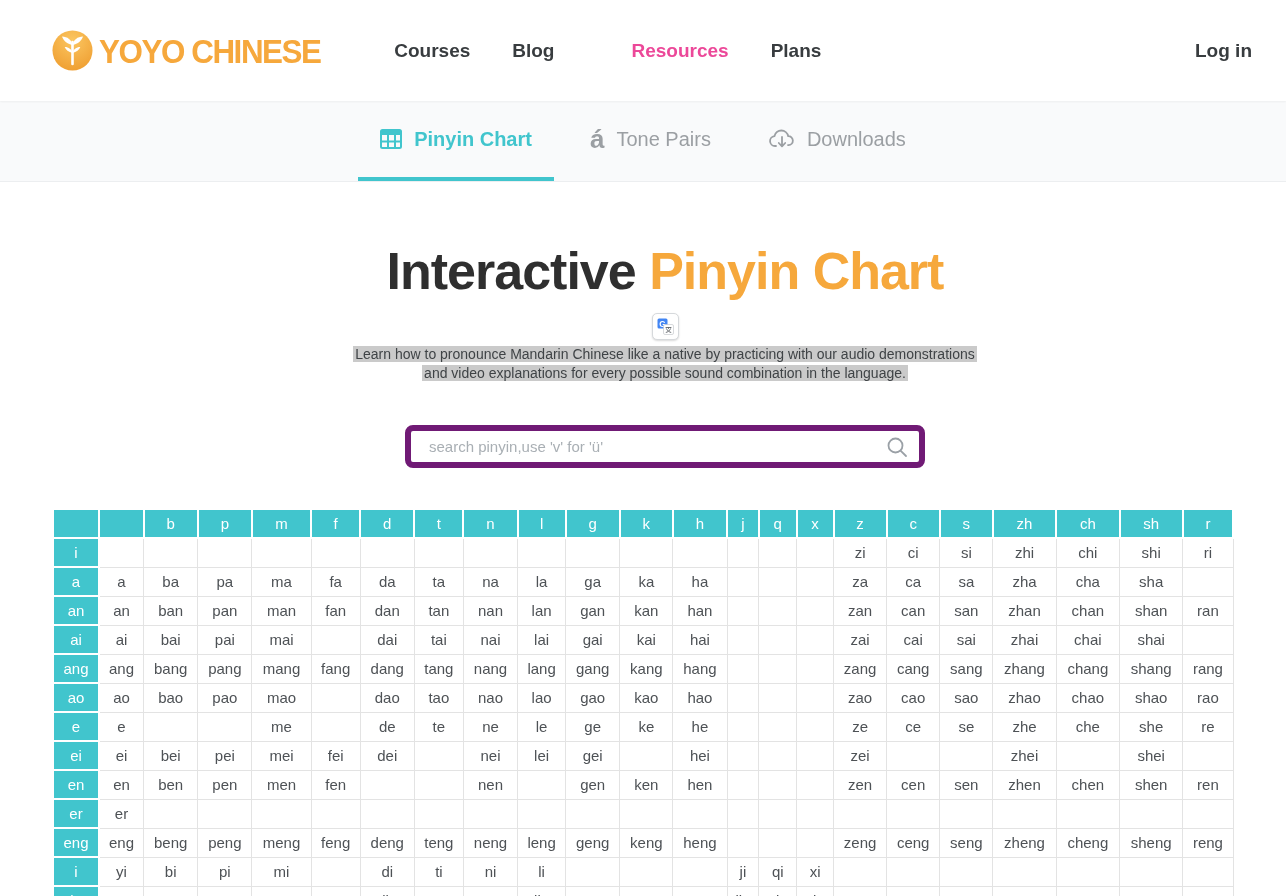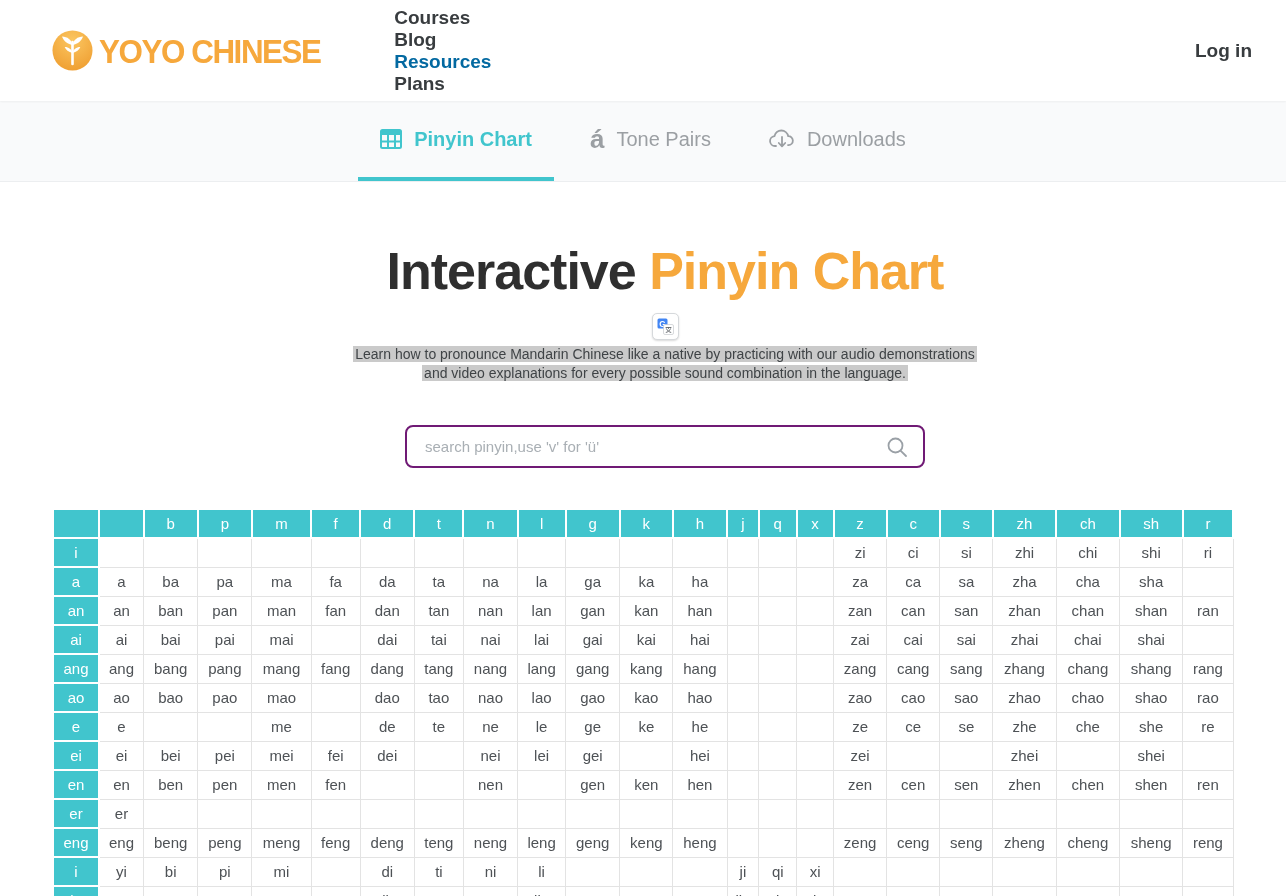--- a/index.html
+++ b/index.html
@@ -6,23 +6,23 @@
   html, body { width: 1286px; height: 896px; overflow: hidden; background: #fff;
     font-family: "Liberation Sans", sans-serif; }
 
   
   .top-header { height: 101px; background: #fff; display: flex; align-items: center;
     padding: 0 34px 0 52px; position: relative; z-index: 5;
     box-shadow: 0 1px 2px rgba(0,0,0,0.05); }
   .logo { display: flex; align-items: flex-end; gap: 6px; cursor: pointer; }
   .logo-text { color: #F6A83C; font-size: 33px; font-weight: 600; letter-spacing: -1.5px;
     transform: scaleX(0.95); transform-origin: left; white-space: nowrap; }
-  .main-nav { display: flex; margin-left: 62px; flex-direction: column; }
+  .main-nav { display: flex; gap: 42px; margin-left: 62px; }
   .nav-link { font-size: 19px; font-weight: 700; color: #383C3F; text-decoration: none; cursor: pointer; }
-  .nav-link.active { color: #0369a1; }
+  .nav-link.active { color: #ec4899; margin-left: 35px; }
   .header-right { margin-left: auto; display: flex; align-items: center; gap: 36px; }
   .login-link { font-size: 19px; font-weight: 700; color: #383C3F; cursor: pointer; }
   .signup-btn { background: #3FC6CF; color: #fff; border: none; border-radius: 12px;
     font-size: 19px; font-weight: 700; padding: 15px 28px; cursor: pointer;
     font-family: "Liberation Sans", sans-serif; }
 
   
   .subnav { height: 81px; background: #F9FAFB; border-bottom: 1px solid #ECEEF0;
     display: flex; justify-content: center; align-items: stretch; gap: 14px; }
   .subnav-tab { display: flex; align-items: center; gap: 12px; padding: 0 22px;
@@ -37,21 +37,21 @@
     line-height: 58px; }
   .page-title .accent { color: #F6A83C; }
   .translate-btn { display: inline-flex; align-items: center; justify-content: center;
     width: 27px; height: 27px; margin-top: 13px; background: #fff; border: 1px solid #D6D9DC;
     border-radius: 5px; box-shadow: 0 1px 2px rgba(0,0,0,0.15); cursor: pointer; }
   .description { margin-top: 5px; font-size: 14px; line-height: 18.5px; color: #3F4346; }
   .description .sel { background: #CACACA; padding: 0 2px; }
 
   
   .search-wrap { width: 520px; margin: 43px auto 0; position: relative; }
-  .search-input { width: 100%; height: 43px; border: 2px solid #701a75; border-radius: 8px;
+  .search-input { width: 100%; height: 43px; border: 6px solid #701a75; border-radius: 8px;
     padding: 0 52px 0 18px; font-size: 15px; color: #4E5256; outline: none;
     font-family: "Liberation Sans", sans-serif; }
   .search-input::placeholder { color: #A9AFB4; }
   .search-icon { position: absolute; right: 16px; top: 10px; cursor: pointer; }
 
   
   .table-wrap { margin: 40px 52px 0; }
   table.pinyin { width: 100%; border-collapse: collapse; table-layout: auto; }
   table.pinyin th, table.pinyin td { height: 29px; text-align: center; vertical-align: middle;
     font-size: 15px; padding: 0 5px; white-space: nowrap; }

